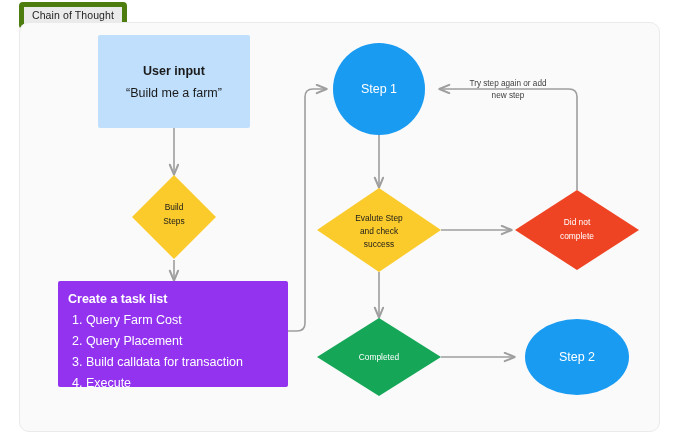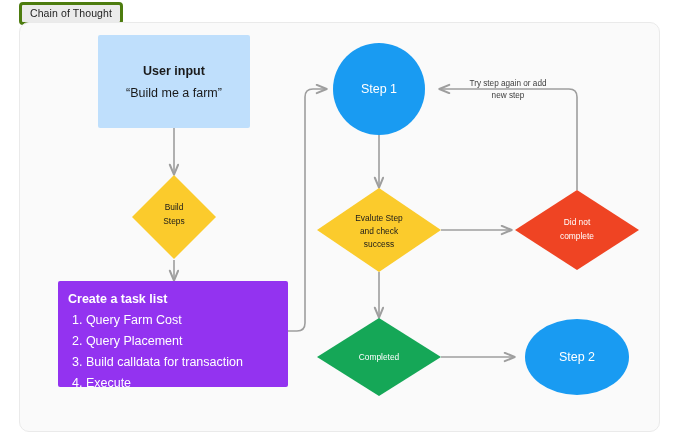--- a/index.html
+++ b/index.html
@@ -20,21 +20,21 @@
     top: 0;
     height: 20px;
     width: 679px;
   }
   #chain-tab {
     position: absolute;
     left: 19px;
     top: 2px;
     padding: 2px 8px 3px 8px;
     background: #ebebeb;
-    border: 3px solid #4d7c0f;
+    border: 5px solid #4d7c0f;
     border-radius: 4px;
     font-size: 10.5px;
     color: #1e1e1e;
     line-height: 12px;
     white-space: nowrap;
     letter-spacing: 0.1px;
   }
   #canvas-panel {
     position: absolute;
     left: 19px;

